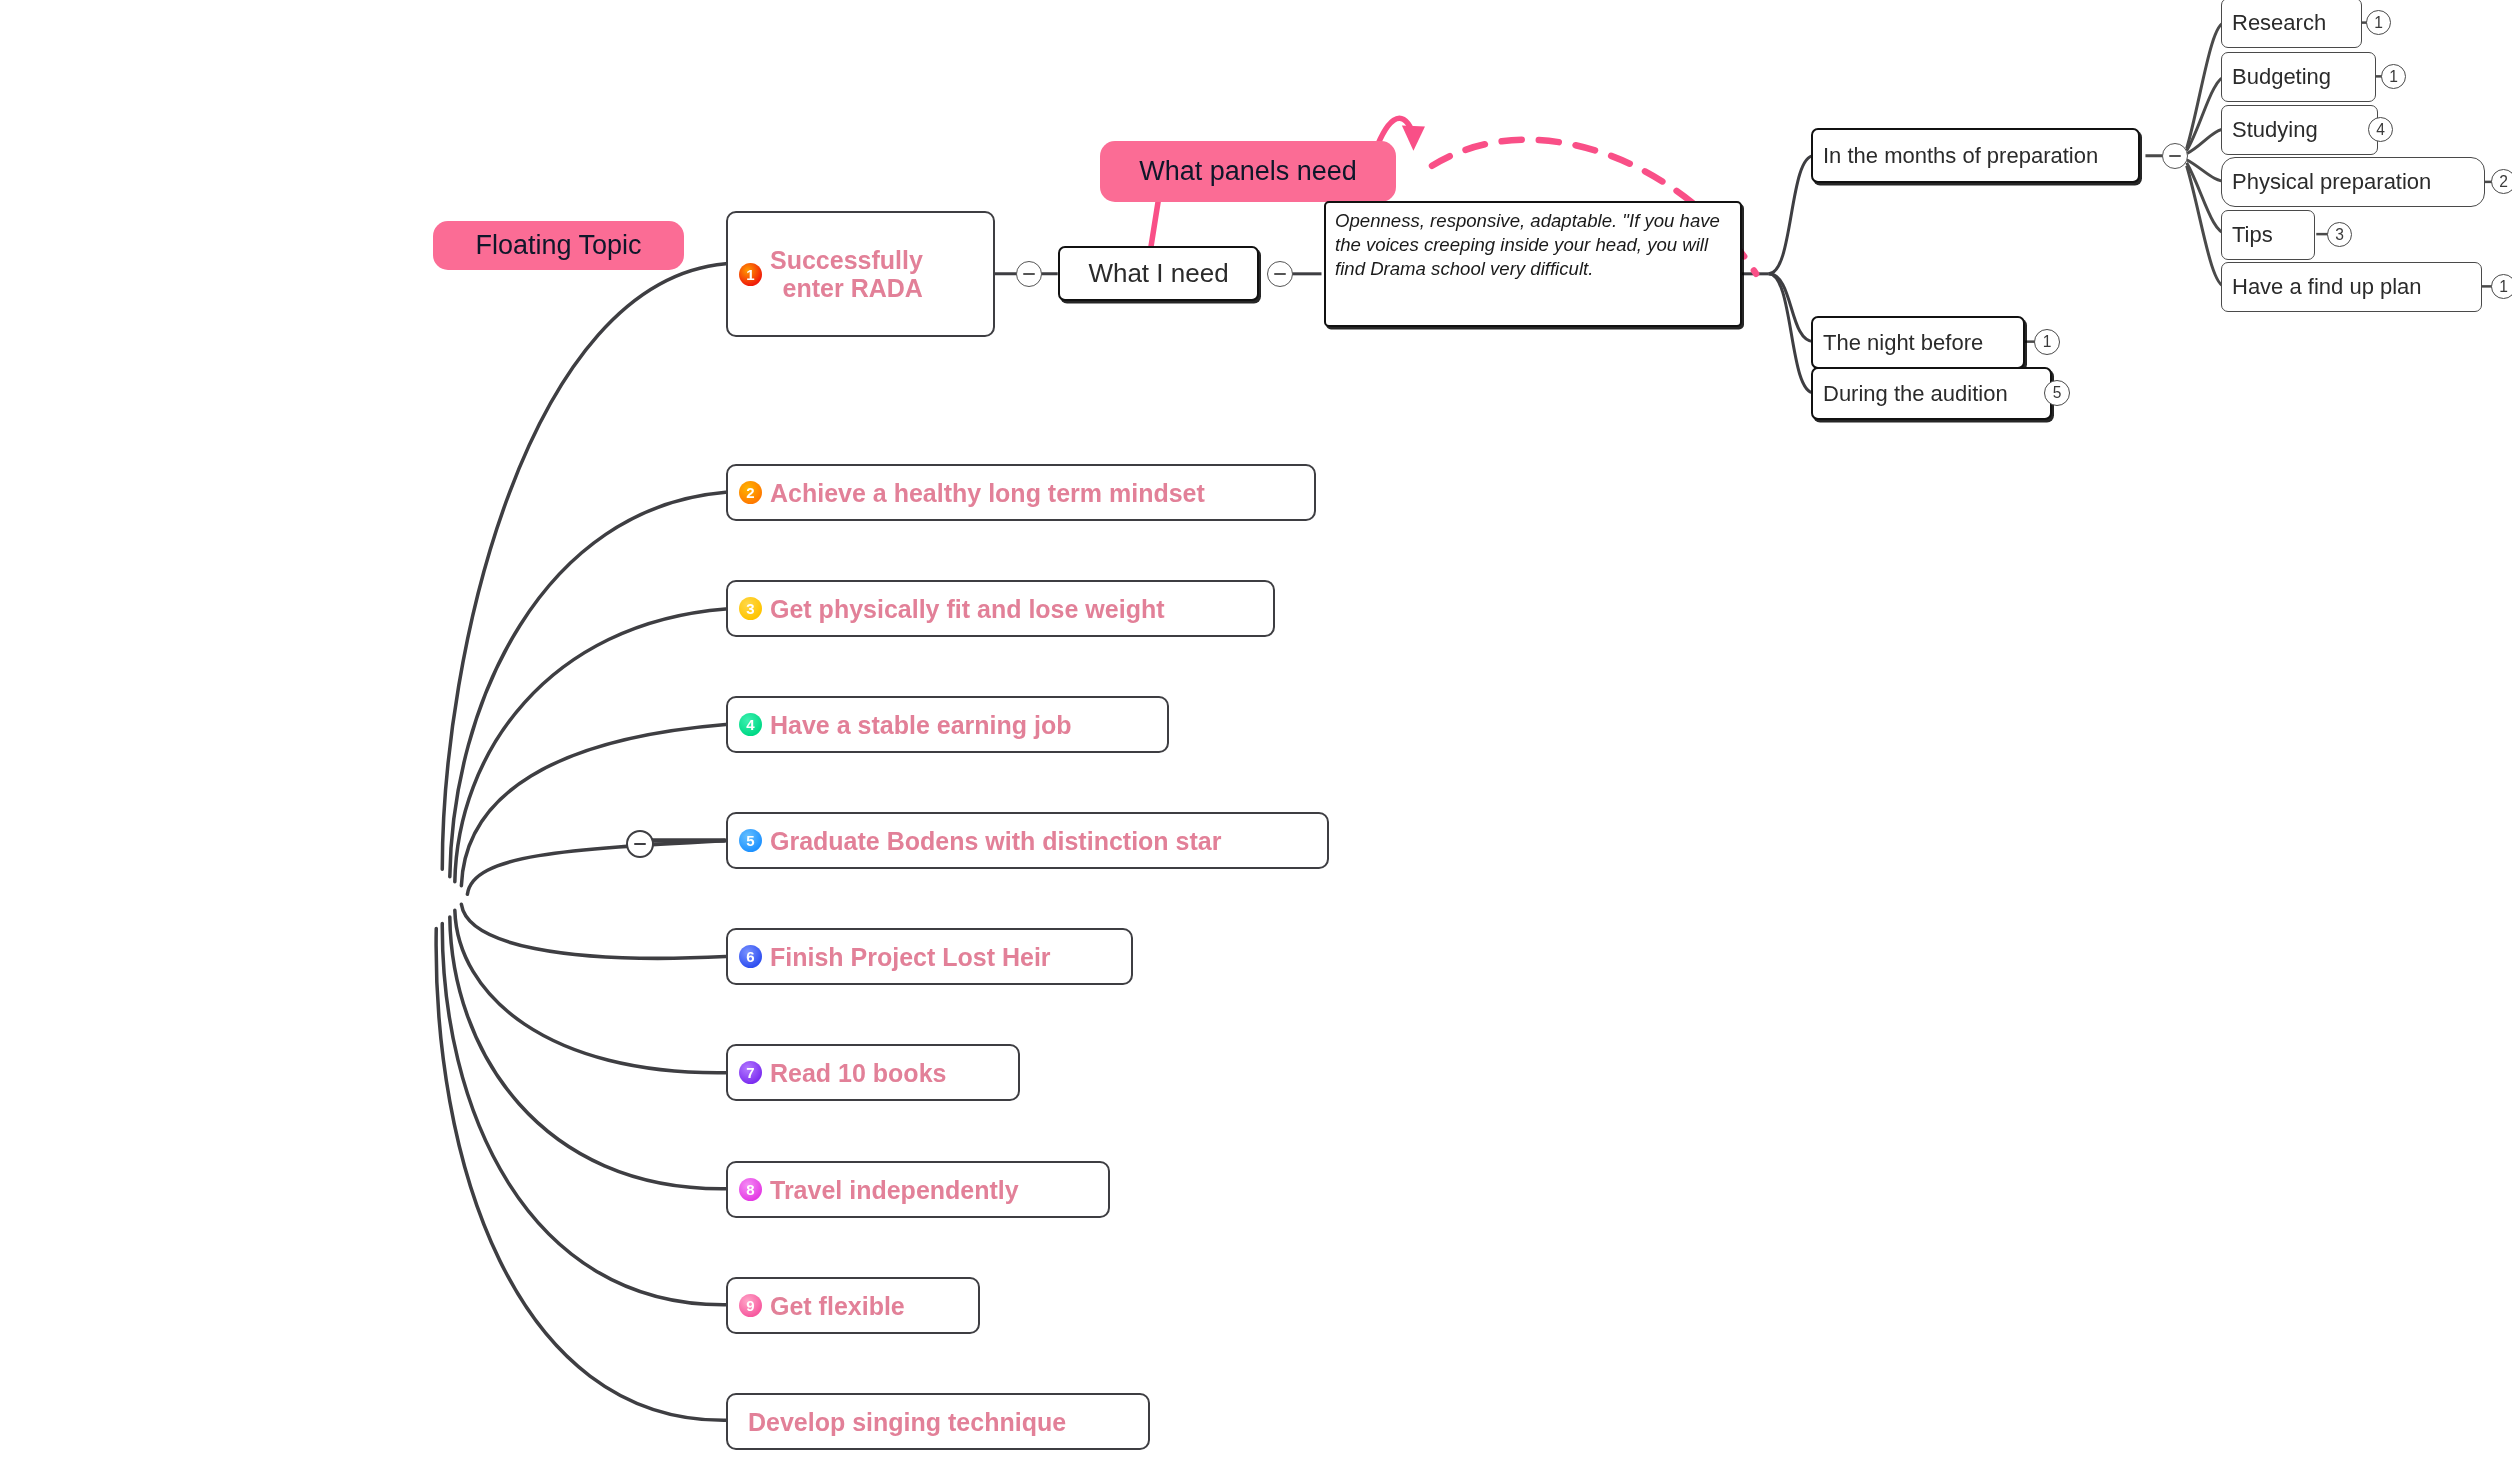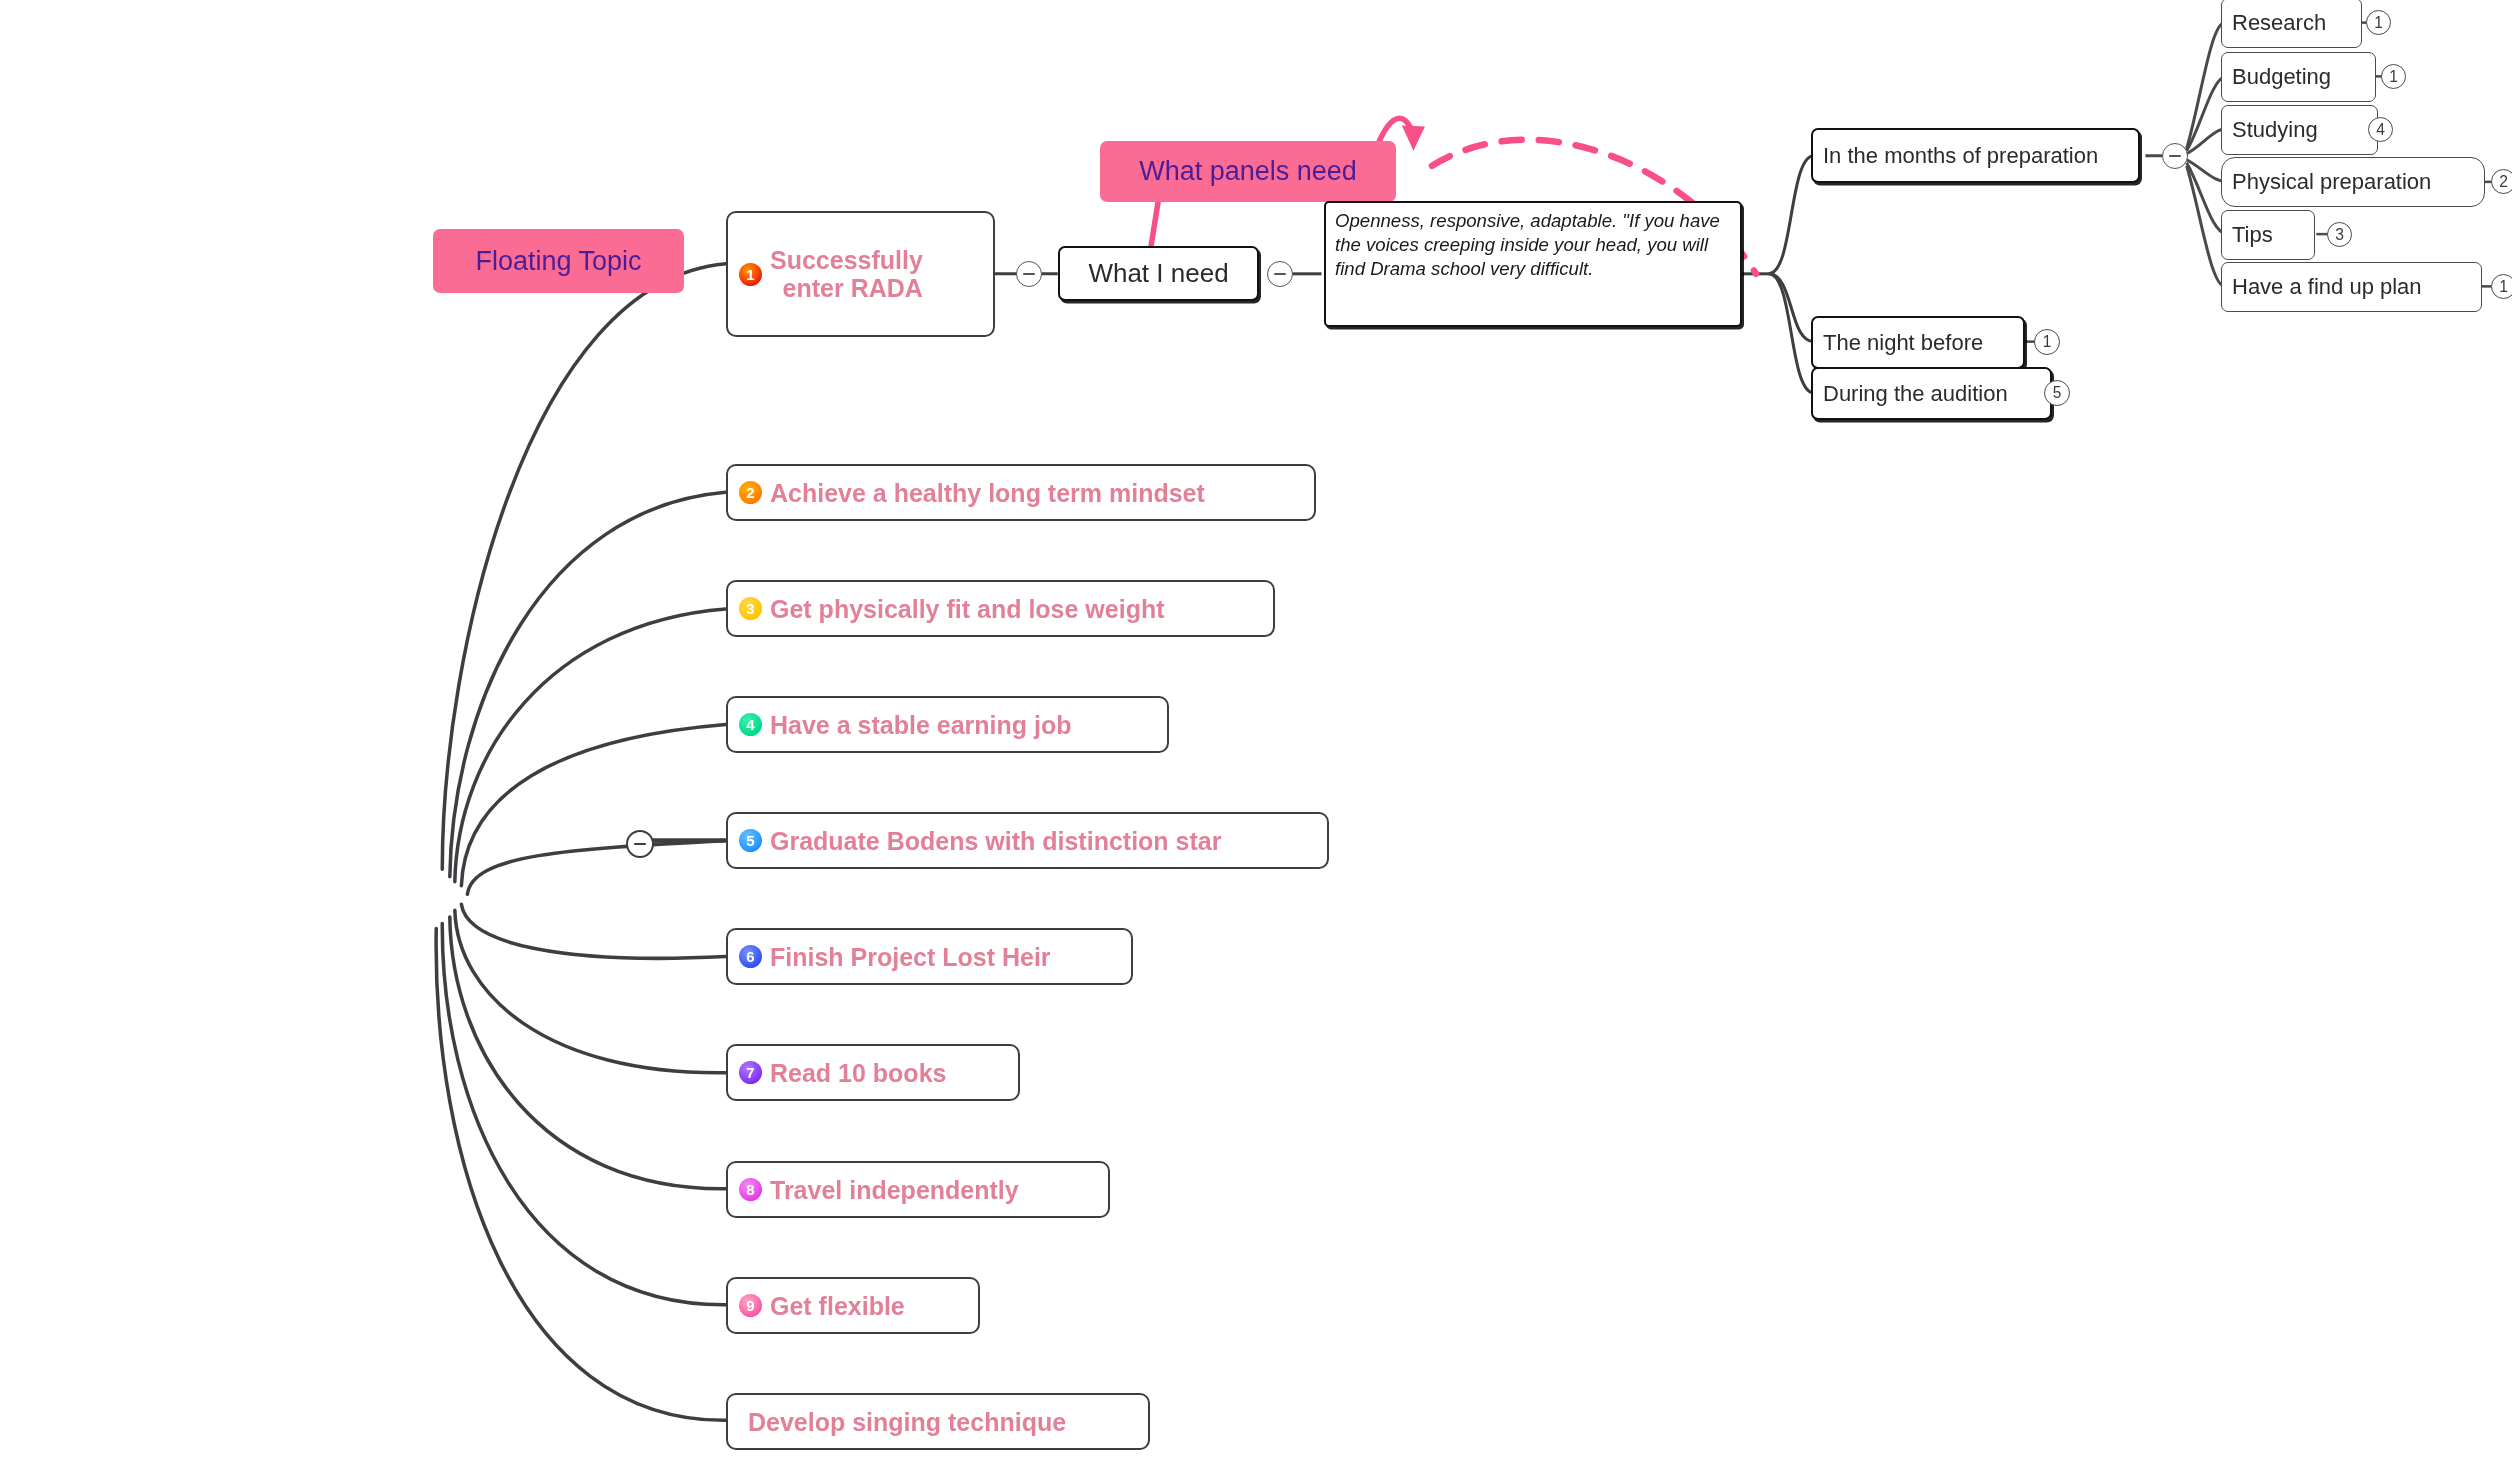--- a/index.html
+++ b/index.html
@@ -38,22 +38,22 @@
     white-space: nowrap;
   }
 
   
   .pinkbox {
     position: absolute;
     display: flex;
     align-items: center;
     justify-content: center;
     background: #fb6c95;
-    border-radius: 7px;
-    color: #4c1d95;
+    border-radius: 15px;
+    color: #0f172a;
     font-size: 27px;
     white-space: nowrap;
     padding: 0 17px;
   }
 
   
   .topic {
     position: absolute;
     display: flex;
     align-items: center;
@@ -220,21 +220,21 @@
 
     <g fill="none" stroke="#f94f87" stroke-width="11" stroke-linecap="round">
       <path d="M 2305 400 L 2290 495"></path>
     </g>
   </svg>
 
   <div class="toggle dark" style="left:626px; top:830px; width:28px; height:28px;">
     <span class="bar"></span>
   </div>
 
-  <div class="pinkbox" style="left:433px; top:221px; width:251px; height:64px;margin-top:8px;">
+  <div class="pinkbox" style="left:433px; top:221px; width:251px; height:49px;">
     <span>Floating Topic</span>
   </div>
 
   <div class="pinkbox" style="left:1100px; top:141px; width:296px; height:61px;">
     <span>What panels need</span>
   </div>
 
   <div class="topic two-line" style="left:726px; top:211px; width:269px; height:126px;">
     <span class="badge" style="background:radial-gradient(circle at 38% 32%, #ff9a00 0%, #f01c0a 72%);">1</span>
     <span class="tlabel">Successfully

